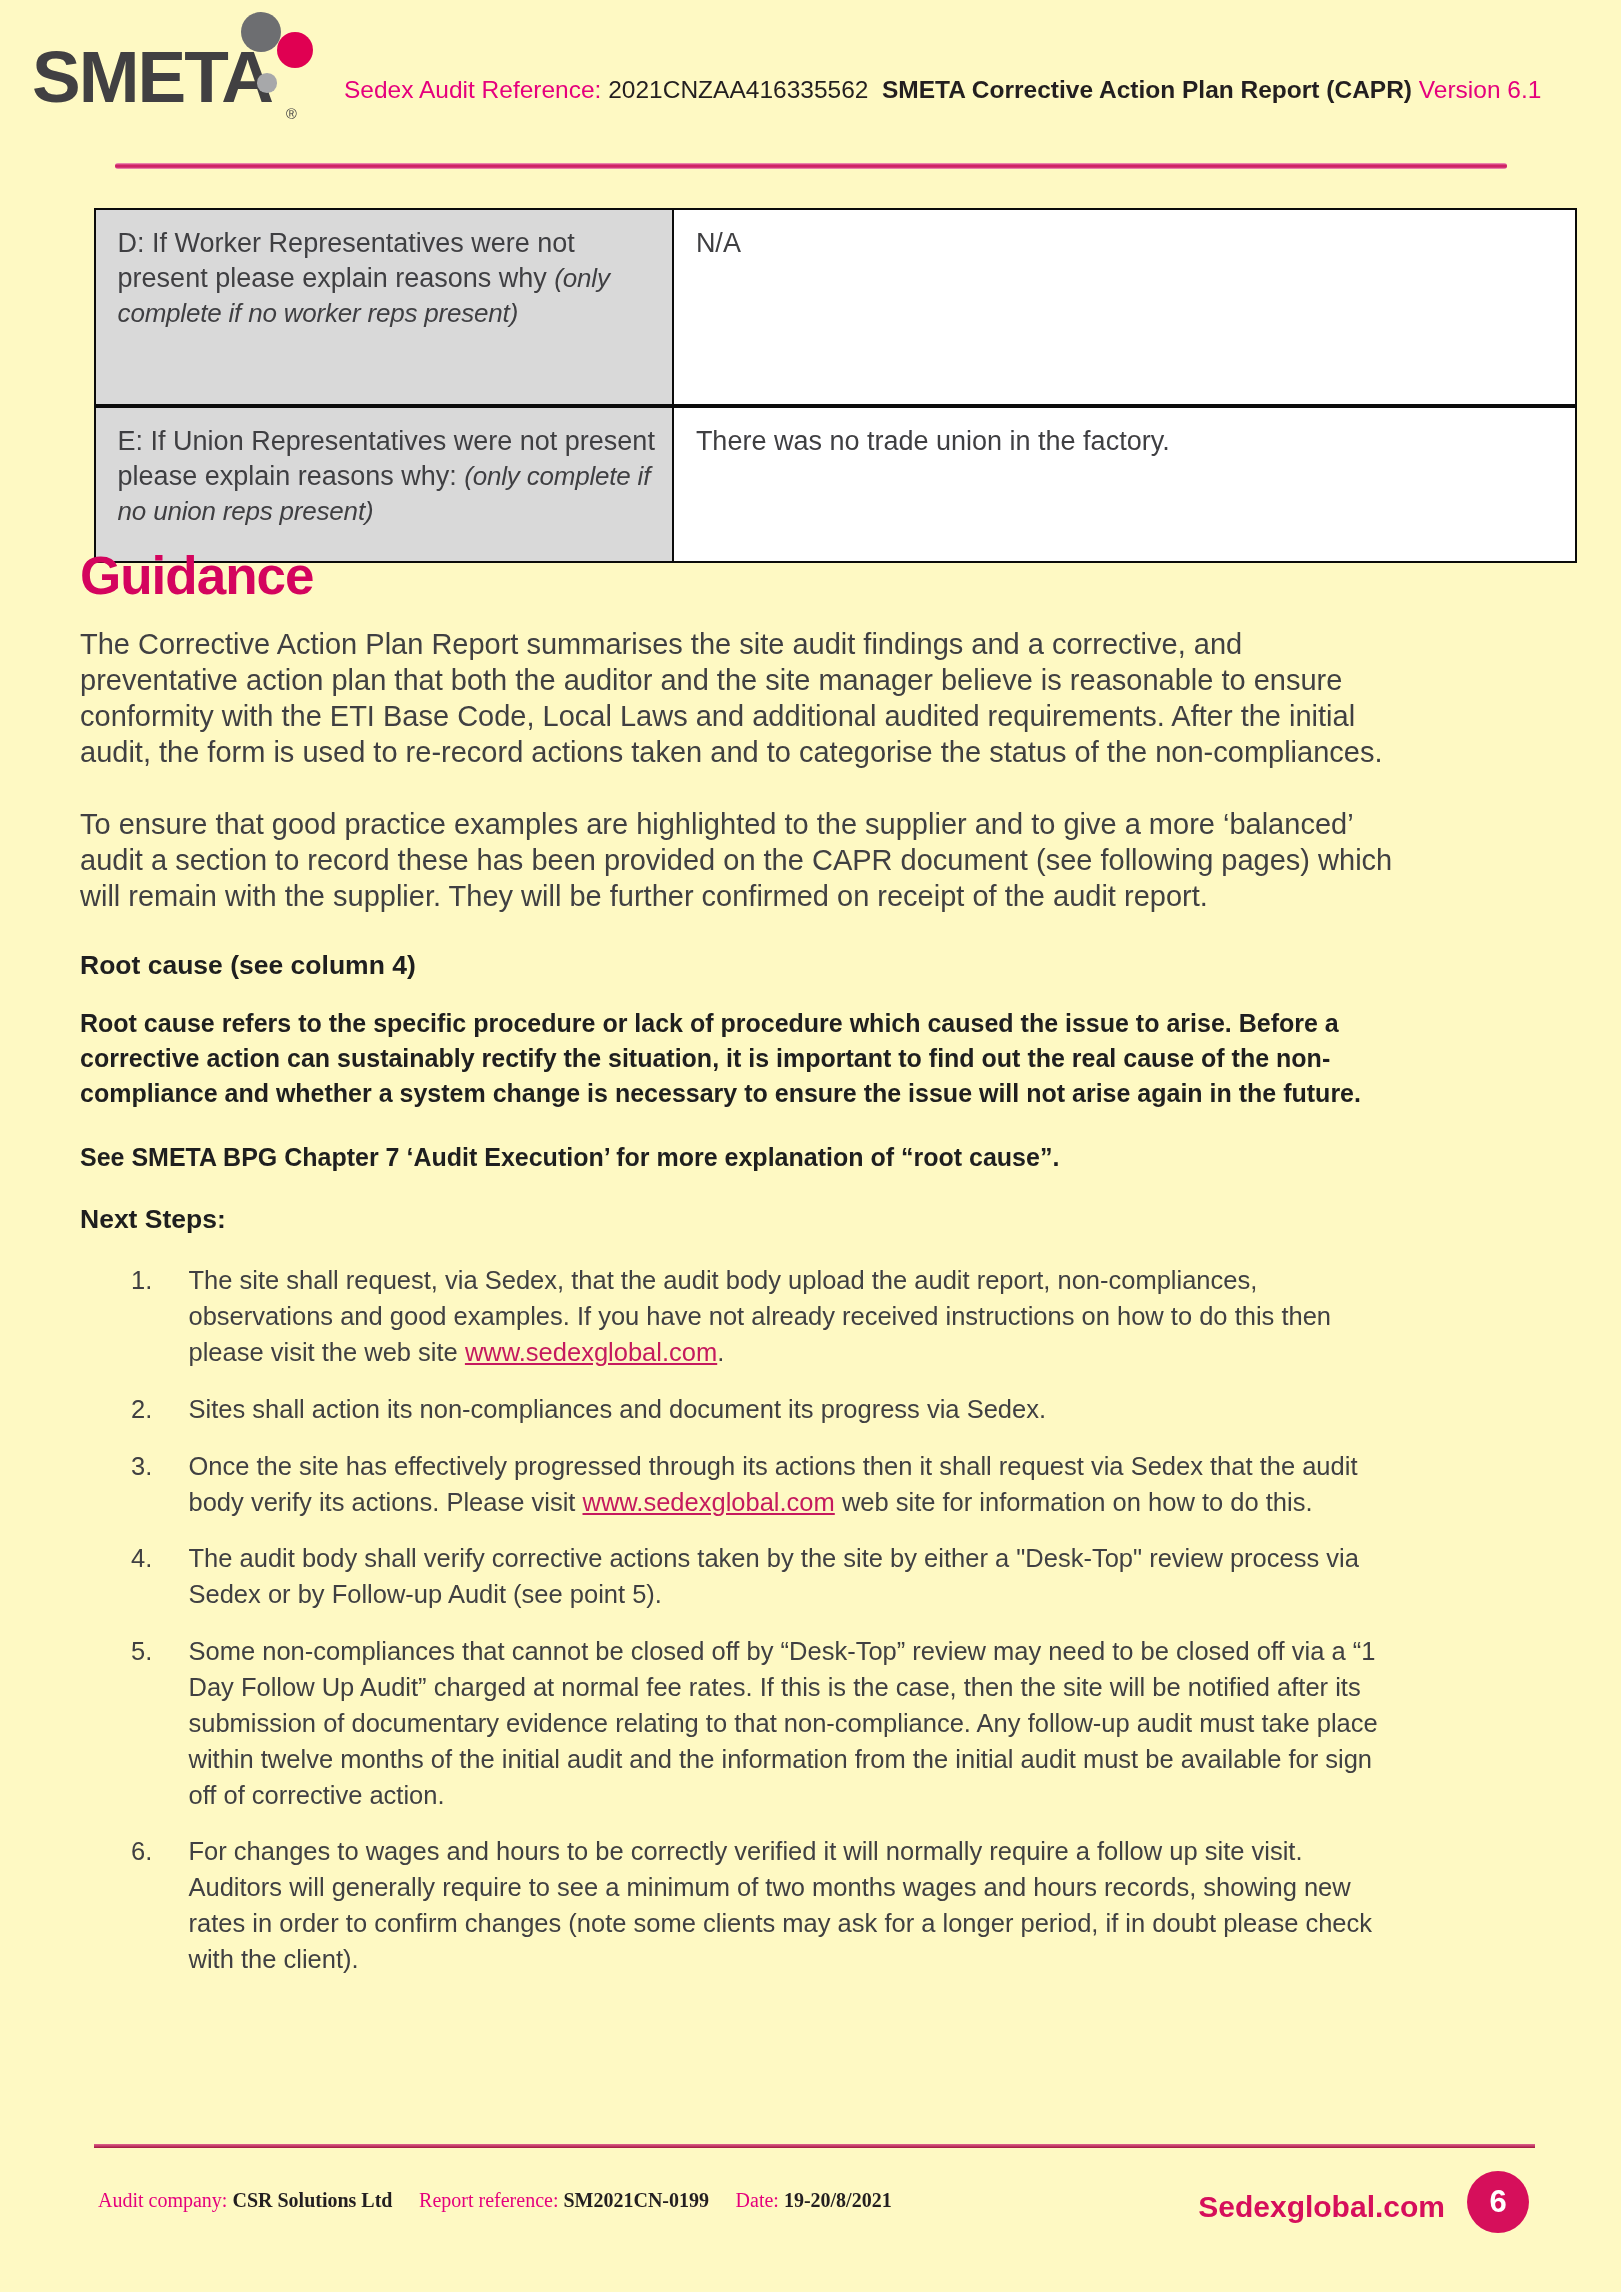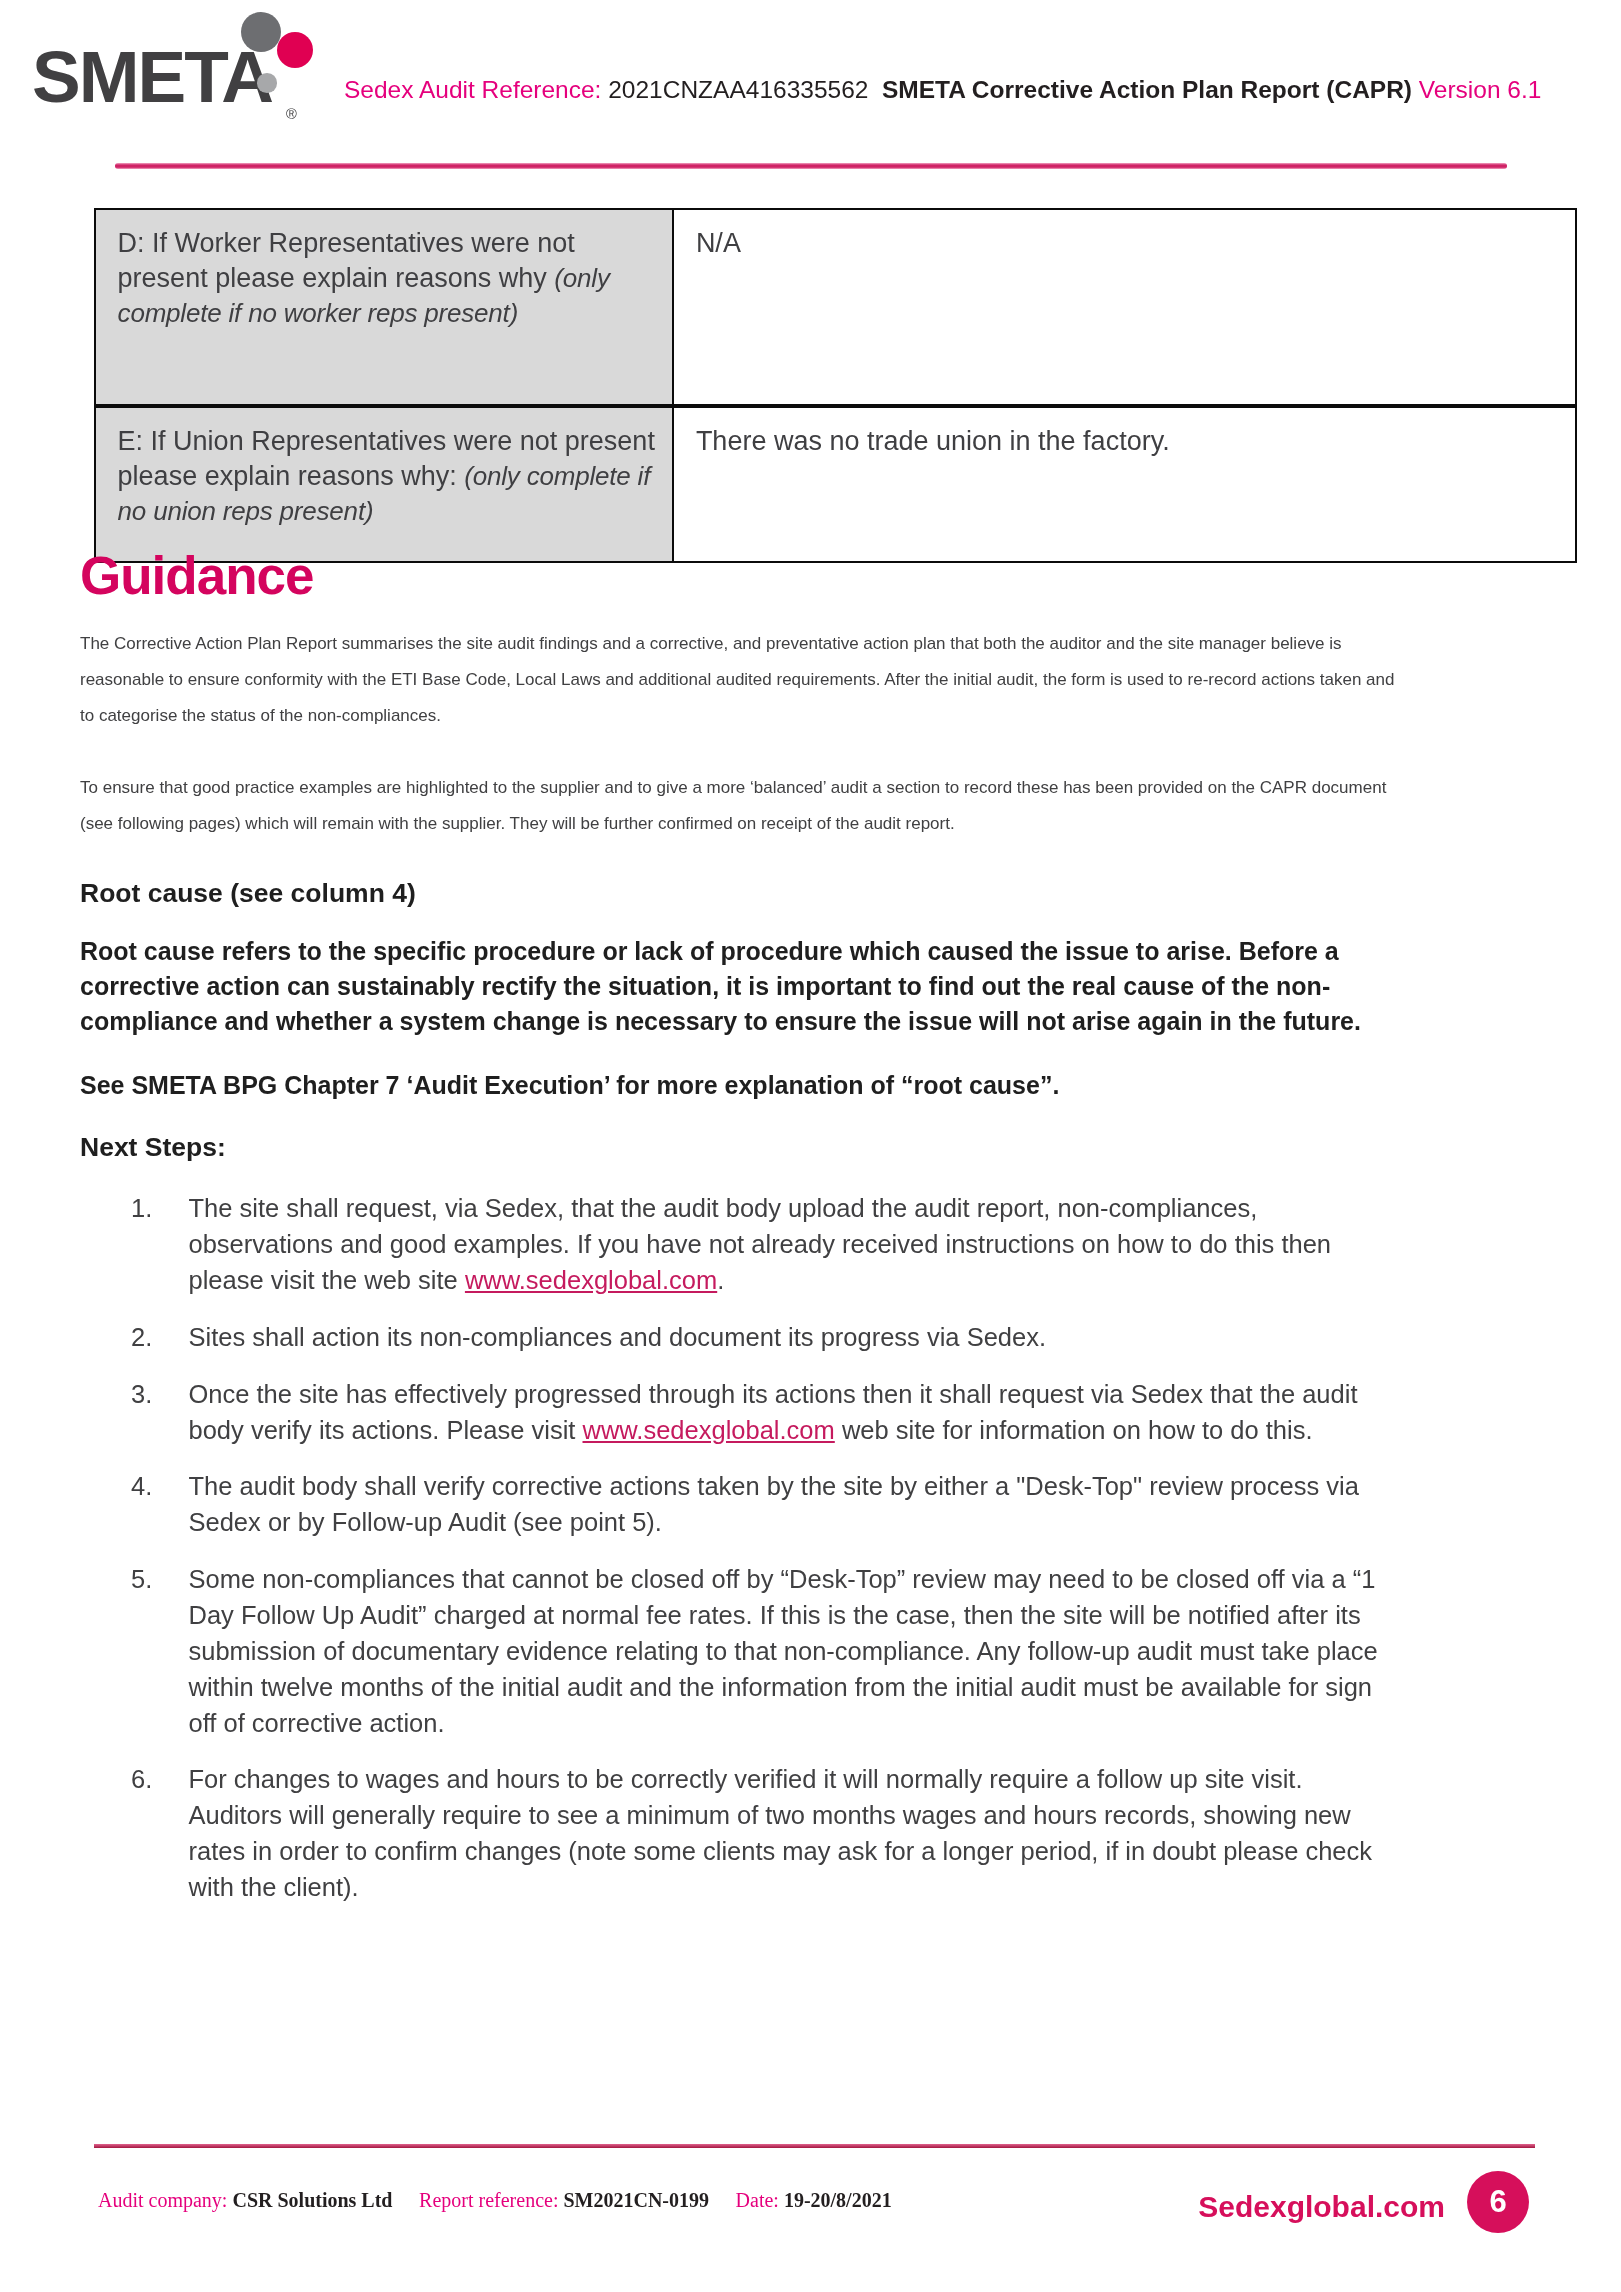--- a/index.html
+++ b/index.html
@@ -1,18 +1,18 @@
 <!DOCTYPE html>
 <html><head>
 <meta charset="utf-8">
 <style>
   html,body { margin:0; padding:0; background:#e8e8e8; }
   .page {
     position:relative; width:1621px; height:2293px; margin:0 auto;
-    background:#ffffff; overflow:hidden;
+    background:#fef9c3; overflow:hidden;
     font-family:"Liberation Sans","DejaVu Sans",sans-serif;
     color:#404042;
   }
 
   
   .brand-text {
     position:absolute; left:32px; top:35px;
     font-size:73px; font-weight:700; letter-spacing:-2px; color:#414042;
   }
   .brand-reg { position:absolute; left:286px; top:106px; font-size:14.7px; color:#414042; }
@@ -42,21 +42,21 @@
   .info-table tr.second td { height:123px; }
   .label-cell { width:541px; background:#d9d9d9; }
   .value-cell { background:#ffffff; padding-left:25.5px; }
   .it { font-style:italic; font-size:26px; letter-spacing:-0.2px; }
 
   
   .content { position:absolute; left:80px; top:510px; width:1319px; }
   .h-guidance {
     margin:35px 0 19.6px 0; font-size:53px; font-weight:700; color:#d4045e; letter-spacing:-1px;
   }
-  .para { margin:0 0 36px 0; font-size:17px; line-height:36px; color:#404042; }
+  .para { margin:0 0 36px 0; font-size:29px; line-height:36px; color:#404042; }
   .h-sub { margin:7.8px 0 25.5px 0; font-size:26.5px; font-weight:700; color:#1f1f1f; }
   .para-bold { margin:0 0 29px 0; font-size:25px; line-height:35px; font-weight:700; color:#1f1f1f; }
   .steps { margin-top:27.4px; }
   .li { display:flex; margin-bottom:20.6px; font-size:25.5px; line-height:36px; }
   .num { flex:none; margin-left:51px; width:33px; margin-right:24.5px; }
   .li-body { flex:1; }
   .link { color:#c51a5e; text-decoration:underline; cursor:pointer; }
 
   
   .rule-bottom {

